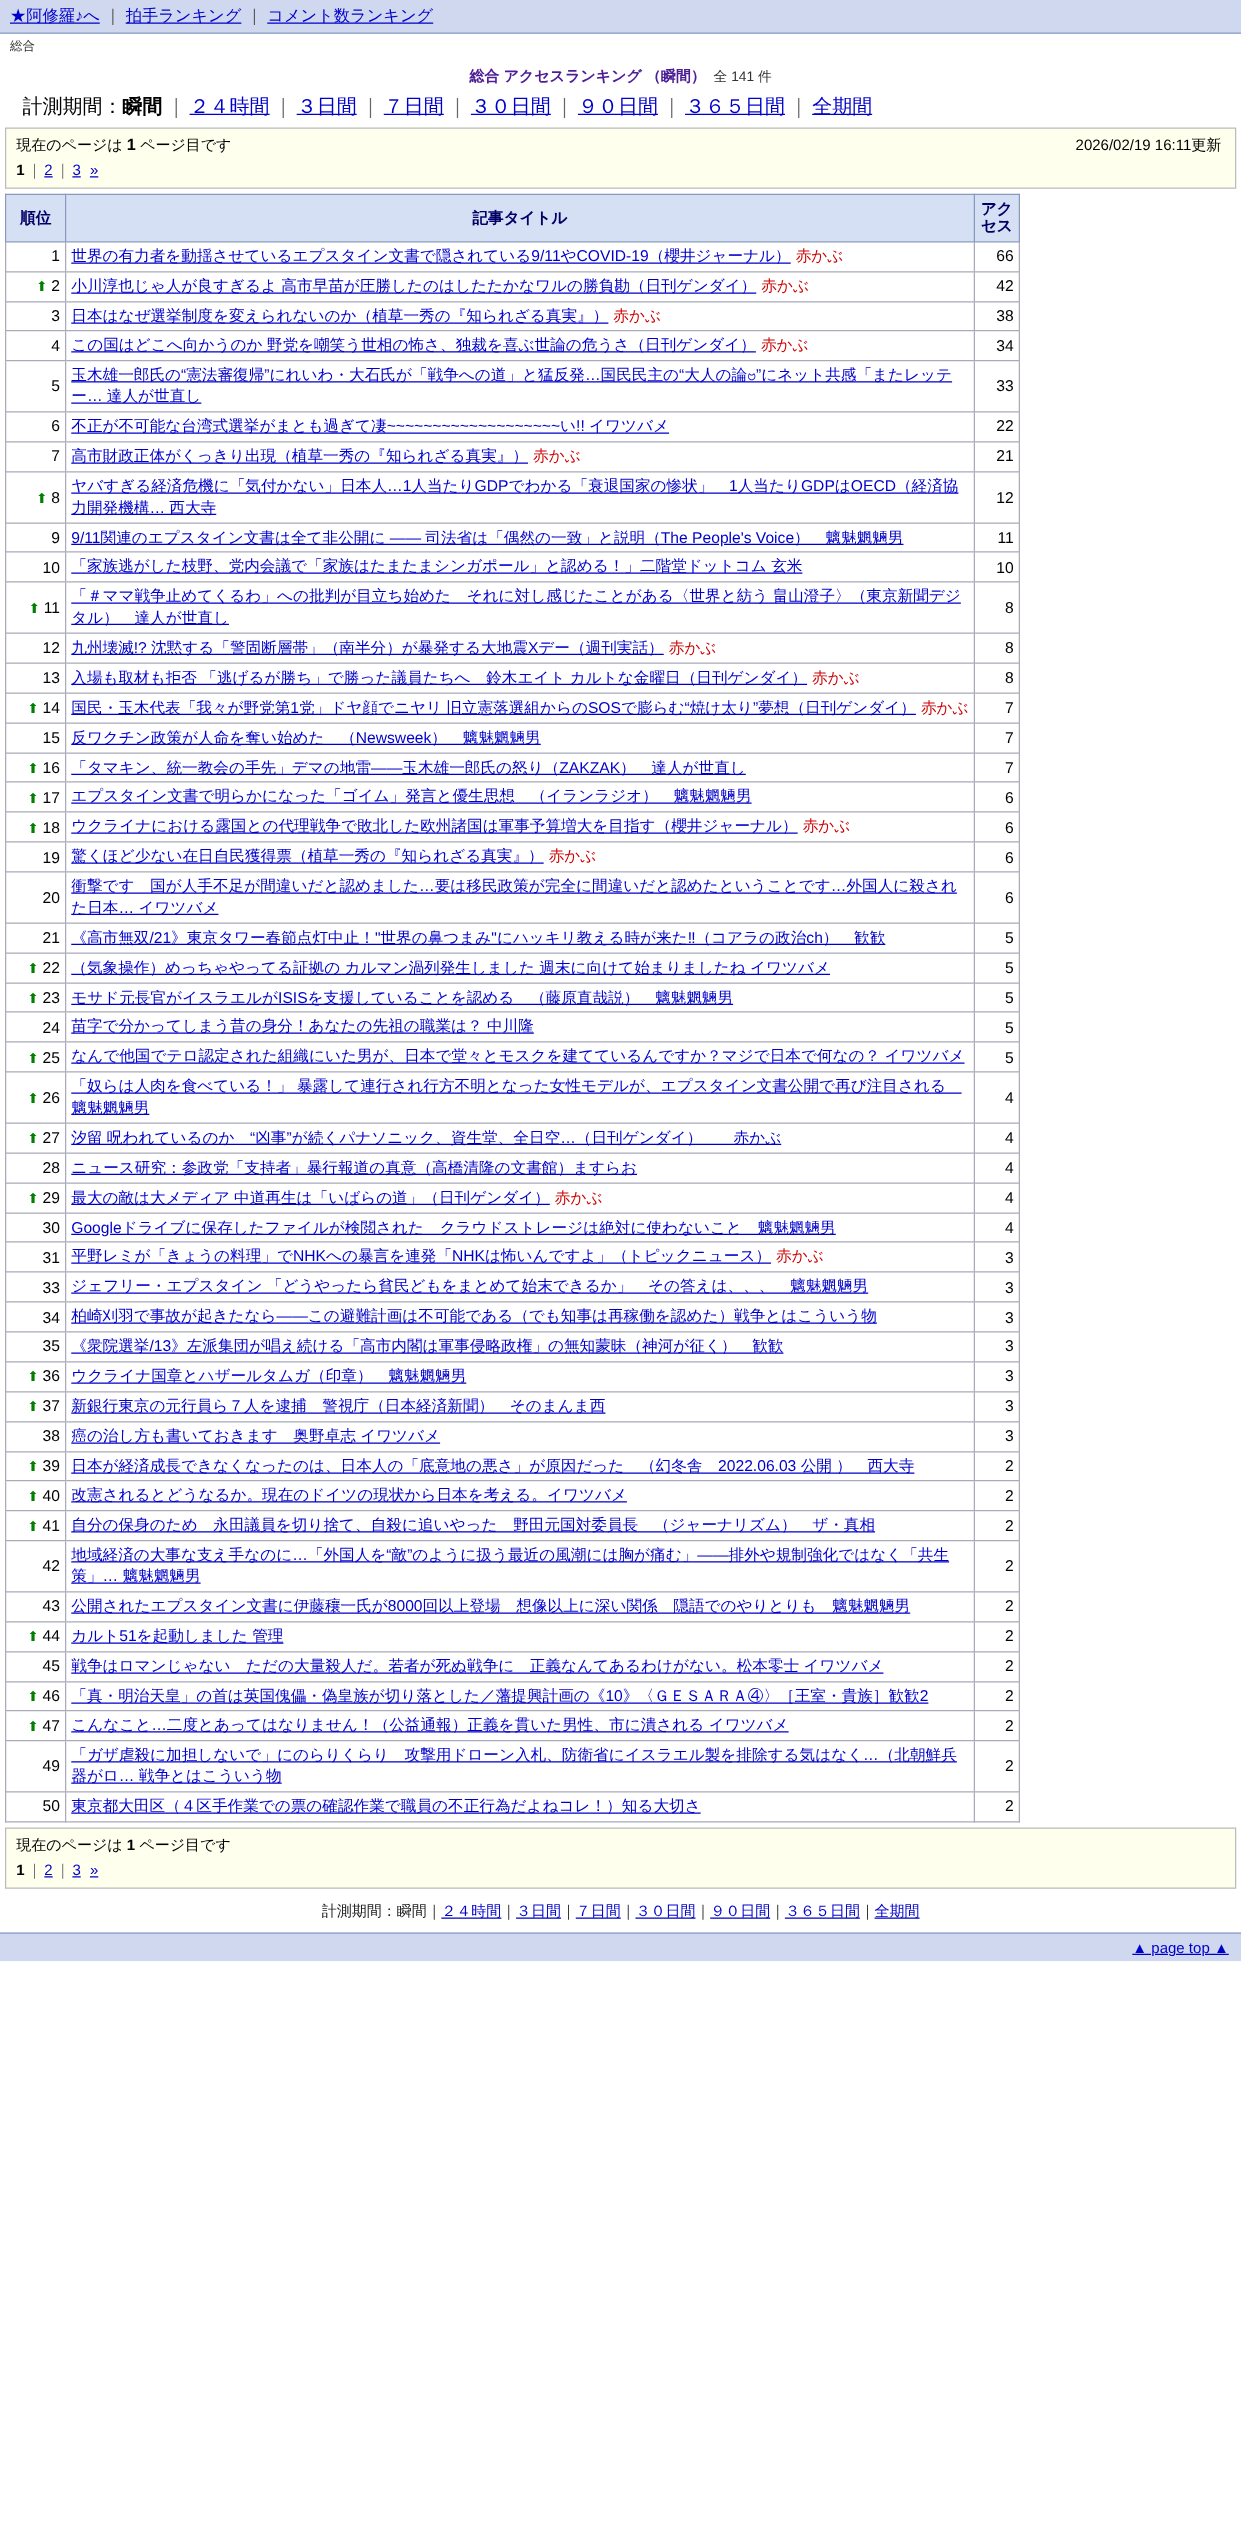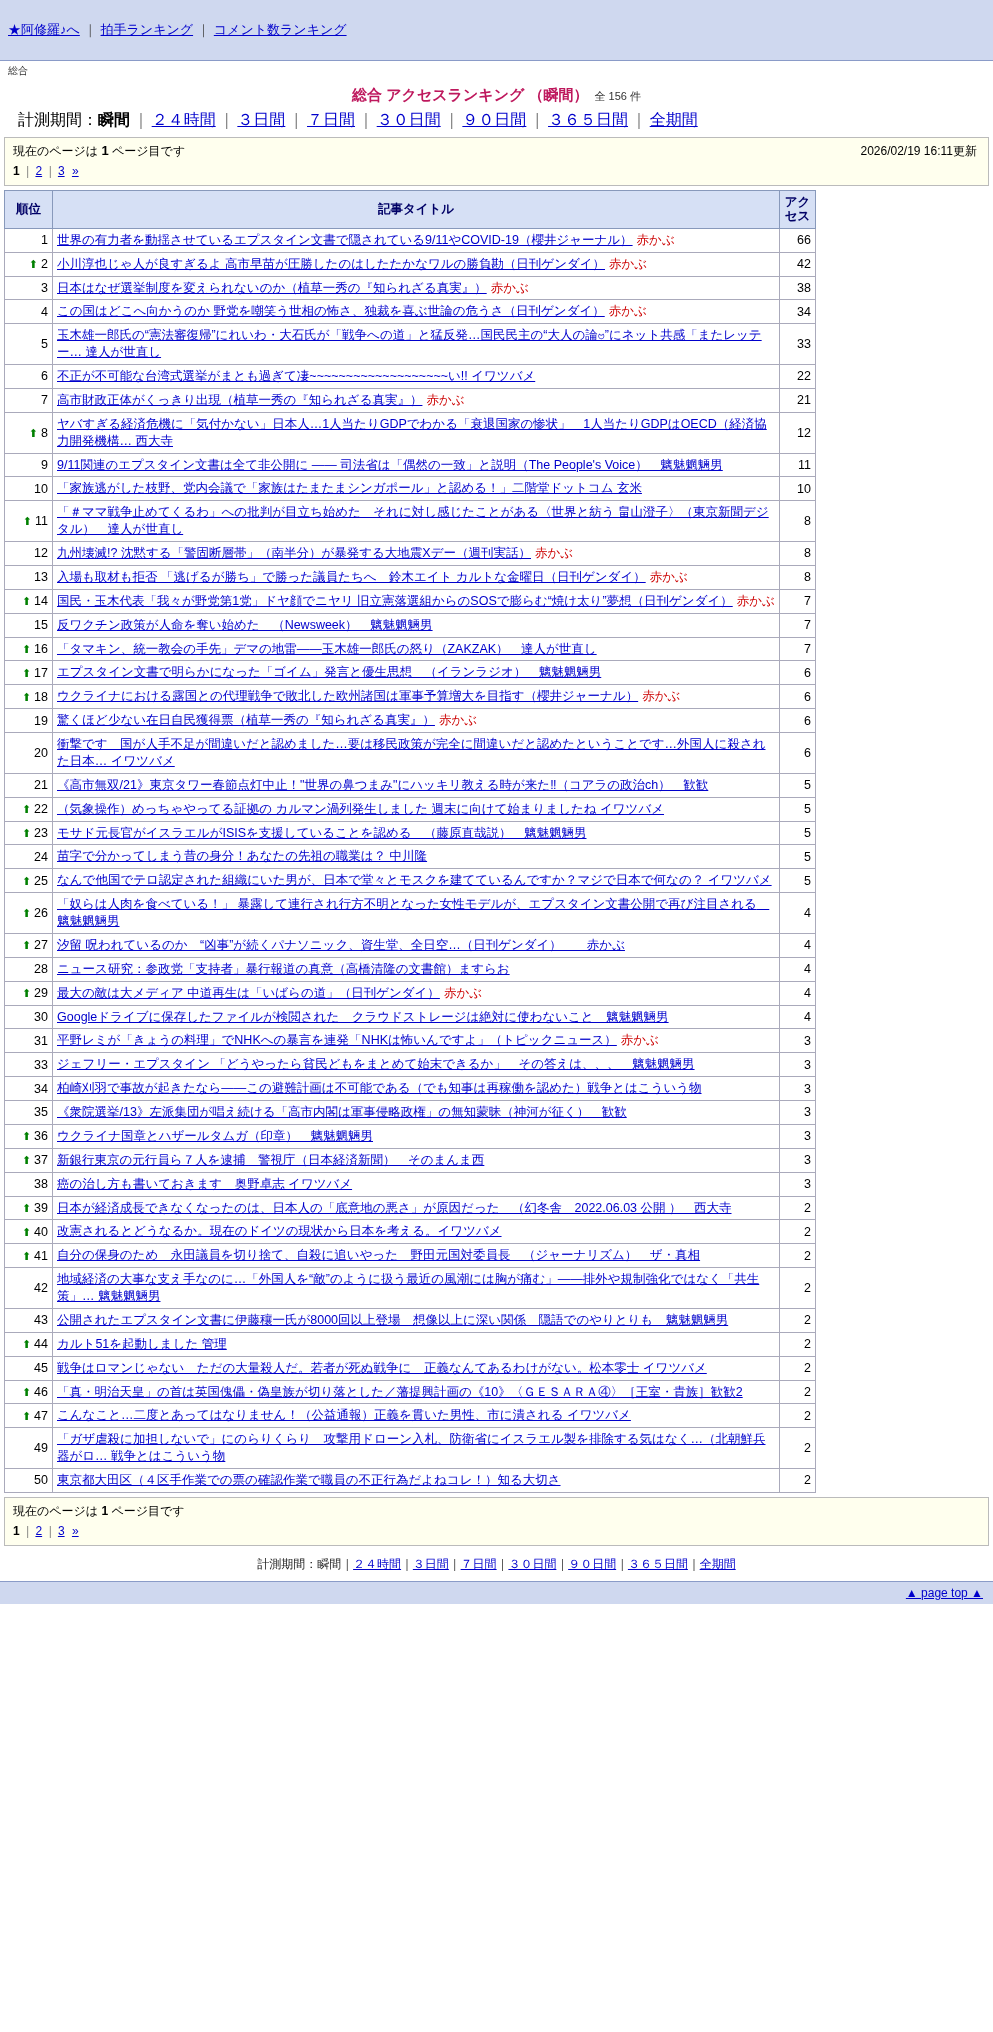--- a/index.html
+++ b/index.html
@@ -7,41 +7,41 @@
     margin: 0; padding: 0;
     background: #ffffff;
     font-family: "Liberation Sans", sans-serif;
   }
   body { width: 993px; }
   a { color: #0000cc; text-decoration: underline; }
 
   .topbar {
     background: #cfd8ef;
     border-bottom: 1px solid #8a9bc8;
-    padding: 21px 8px;
+    padding: 4px 8px;
     font-size: 13px;
     color: #000080;
   }
   .topbar a { color: #0000cc; }
   .topbar .sep { color: #444; padding: 0 4px; }
 
   .crumb {
     font-size: 10px;
     color: #333;
     padding: 3px 8px 2px 8px;
   }
 
   .title-block {
     text-align: center;
     padding: 6px 0 2px 0;
   }
   .title-main {
-    font-size: 15px;
+    font-size: 12px;
     font-weight: bold;
-    color: #be185d;
+    color: #4c1d95;
     display: inline-block;
   }
   .title-count {
     font-size: 11px;
     color: #333;
     margin-left: 6px;
   }
   .period-row {
     text-align: left;
     font-size: 16px;
@@ -147,21 +147,21 @@
 </head>
 <body>
 
 <div class="topbar">
   <a href="#">★阿修羅♪へ</a><span class="sep">｜</span><a href="#">拍手ランキング</a><span class="sep">｜</span><a href="#">コメント数ランキング</a>
 </div>
 
 <div class="crumb">総合</div>
 
 <div class="title-block">
-  <span class="title-main">総合 アクセスランキング （瞬間）</span><span class="title-count">全 156 件</span>
+  <span class="title-main">総合 アクセスランキング （瞬間）</span><span class="title-count">全 141 件</span>
 </div>
 
 <div class="period-row">
   <span class="label">計測期間：</span><span class="cur">瞬間</span><span class="bar">｜</span><a href="#">２４時間</a><span class="bar">｜</span><a href="#">３日間</a><span class="bar">｜</span><a href="#">７日間</a><span class="bar">｜</span><a href="#">３０日間</a><span class="bar">｜</span><a href="#">９０日間</a><span class="bar">｜</span><a href="#">３６５日間</a><span class="bar">｜</span><a href="#">全期間</a>
 </div>
 
 <div class="pagebar">
   <span class="pg-text"><span>現在のページは </span><b>1</b><span> ページ目です</span></span>
   <span class="updated">2026/02/19 16:11更新</span>
   <div class="pagenums">

